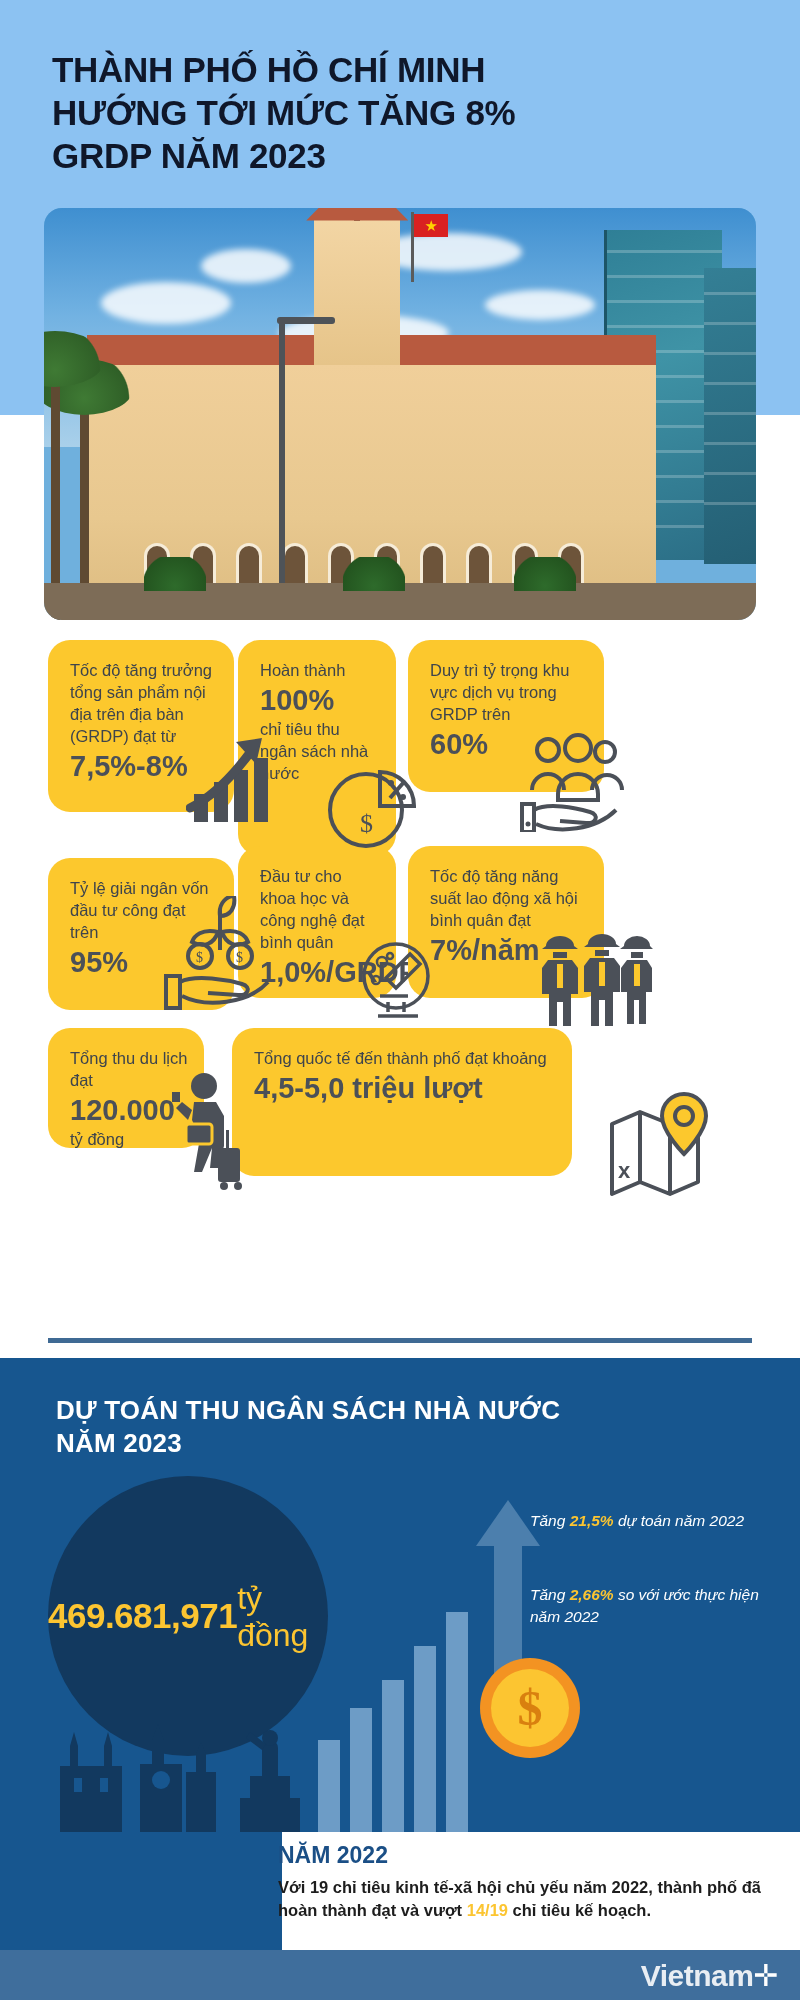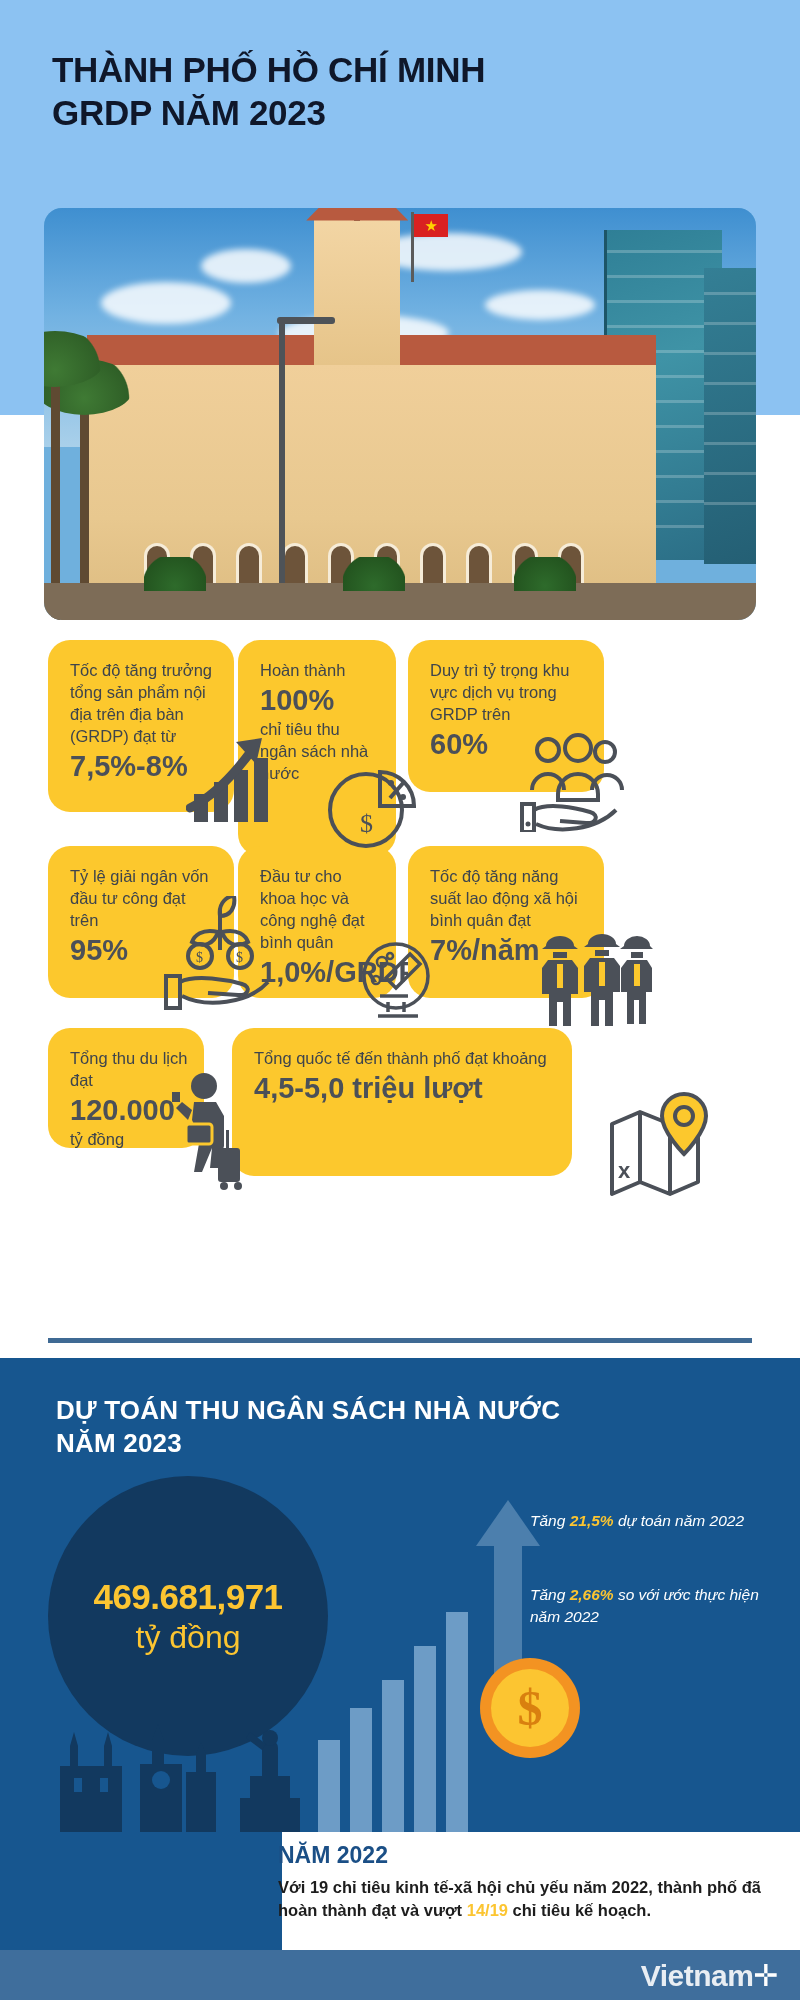--- a/index.html
+++ b/index.html
@@ -172,21 +172,21 @@
     color: #4b5058;
     line-height: 1.14;
     margin: 2px 0;
   }
 
   
   .r1c1 { left: 48px;  top: 0;   width: 186px; height: 172px; }
   .r1c2 { left: 238px; top: 0;   width: 158px; height: 216px; }
   .r1c3 { left: 408px; top: 0;   width: 196px; height: 152px; }
   
-  .r2c1 { left: 48px;  top: 206px; width: 186px; height: 152px; }
+  .r2c1 { left: 48px;  top: 218px; width: 186px; height: 152px; }
   .r2c2 { left: 238px; top: 206px; width: 158px; height: 152px; }
   .r2c3 { left: 408px; top: 206px; width: 196px; height: 152px; }
   
   .r3c1 { left: 48px;  top: 388px; width: 156px; height: 120px; }
   .r3c2 { left: 232px; top: 388px; width: 340px; height: 148px; }
 
   
   .ico { position: absolute; z-index: 2; }
 
   
@@ -211,21 +211,21 @@
     font-weight: bold;
     line-height: 1.28;
     letter-spacing: 0.2px;
   }
   .budget-title .ln { display: block; }
   .bubble {
     position: absolute; left: 48px; top: 118px;
     width: 280px; height: 280px;
     border-radius: 50%;
     background: #12395f;
-    display: flex; flex-direction: column;
+    display: flex; flex-direction: row;
     align-items: center; justify-content: center;
   }
   .bubble .num {
     color: #fcc531;
     font-size: 35px;
     font-weight: bold;
     letter-spacing: -0.5px;
   }
   .bubble .unit {
     color: #fcc531;
@@ -323,20 +323,21 @@
     z-index: 5;
   }
   .brand .plus { color: #ffffff; font-weight: bold; }
 </style>
 </head>
 <body>
 
 <div class="header">
   <div class="header-title">
     <span class="ln">THÀNH PHỐ HỒ CHÍ MINH</span>
+    <span class="ln">HƯỚNG TỚI MỨC TĂNG 8%</span>
     <span class="ln">GRDP NĂM 2023</span>
   </div>
 </div>
 
 <div class="hero-photo">
   <div class="sky"></div>
   <div class="cloud c1"></div>
   <div class="cloud c2"></div>
   <div class="cloud c3"></div>
   <div class="cloud c4"></div>

